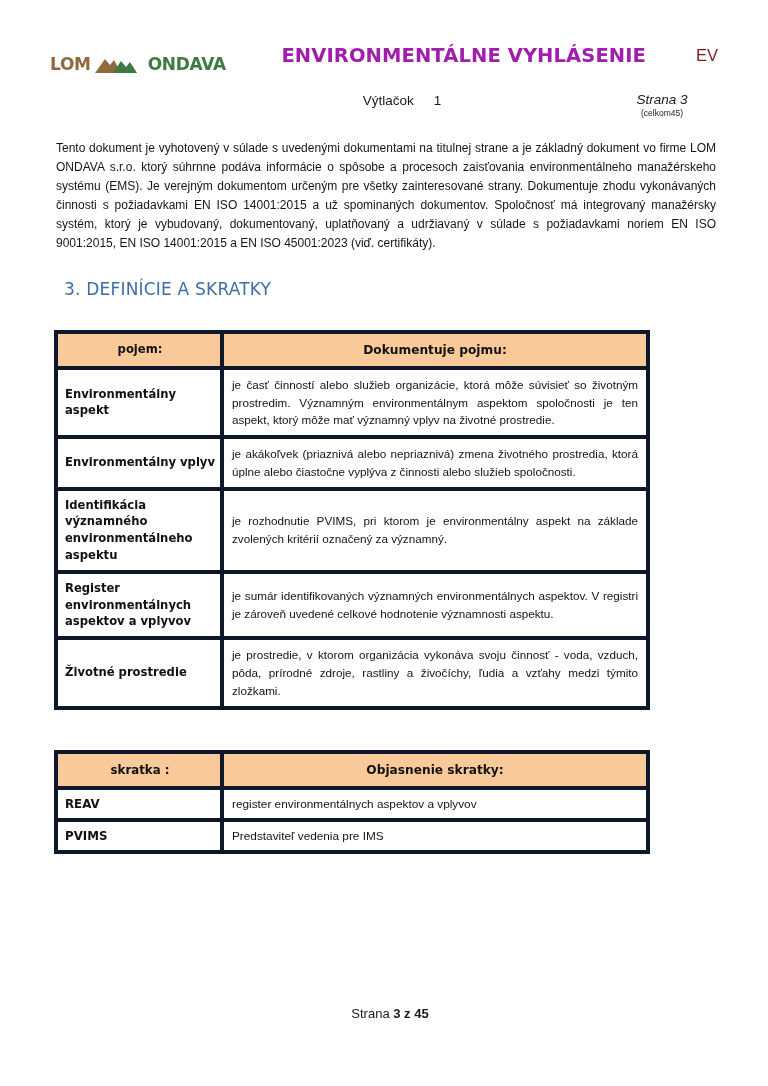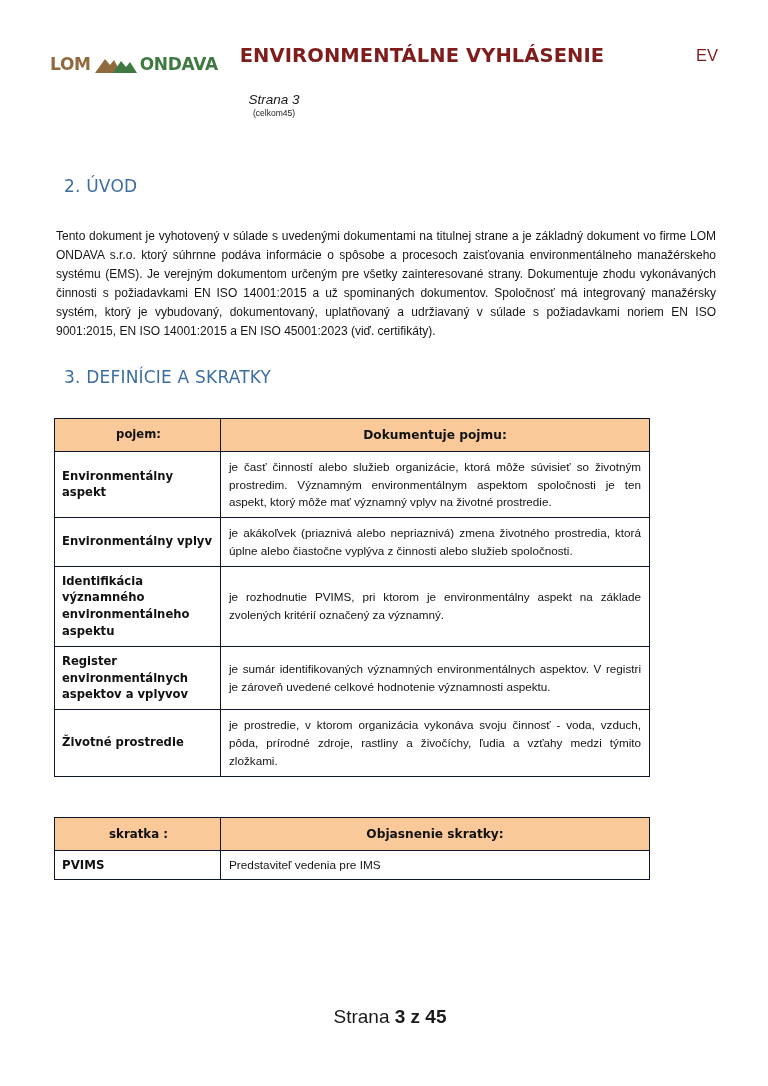--- a/index.html
+++ b/index.html
@@ -57,29 +57,30 @@
     display: inline-block;
     margin: 0 1px 0 2px;
     line-height: 0;
   }
   .logo-ondava {
     font-family: "DejaVu Sans", sans-serif;
     font-weight: bold;
     font-size: 17px;
     letter-spacing: -0.3px;
     color: #3f7a42;
+    margin-left: 8px;
   }
   .doc-title {
     flex: 1 1 auto;
-    text-align: center;
+    text-align: right;
     font-family: "DejaVu Sans", sans-serif;
     font-weight: bold;
     font-size: 19.5px;
     letter-spacing: 0.1px;
-    color: #7f1d1d;
+    color: #a21caf;
     margin-left: -20px;
     white-space: nowrap;
   }
   .doc-code {
     flex: 0 0 72px;
     text-align: right;
     font-size: 16.5px;
     color: #7f1d1d;
     padding-top: 2px;
   }
@@ -149,21 +150,21 @@
 
   
   table.doc-table {
     border-collapse: collapse;
     width: 596px;
     margin-left: 4px;
     table-layout: fixed;
   }
   table.doc-table td,
   table.doc-table th {
-    border: 1px solid #0f172a;
+    border: 4px solid #0f172a;
     vertical-align: middle;
     box-sizing: border-box;
   }
   .t-defs { margin-top: 31px; }
   .t-abbr { margin-top: 40px; }
 
   .th-cell {
     background: #f9c999;
     text-align: center;
     font-weight: bold;
@@ -202,21 +203,21 @@
     padding: 7px 8px;
   }
 
   
   .doc-footer {
     position: absolute;
     left: 12px;
     right: 0;
     top: 1006px;
     text-align: center;
-    font-size: 19px;
+    font-size: 13px;
     color: #1a1a1a;
   }
   .doc-footer .pg { font-weight: bold; }
 </style>
 </head>
 <body>
 
 <div class="page">
 
   <div class="doc-header">
@@ -235,29 +236,31 @@
       </div>
 
       <div class="doc-title">ENVIRONMENTÁLNE VYHLÁSENIE</div>
 
       <div class="doc-code">EV</div>
     </div>
 
     <div class="header-row-2">
       <div class="hdr-spacer"></div>
 
+      <div class="vytlacok">
+        <span>Výtlačok</span><span class="num">1</span>
+      </div>
 
       <div class="strana-box">
         <div class="strana-main">Strana 3</div>
         <div class="strana-sub">(celkom45)</div>
       </div>
     </div>
   </div>
 
-  <h2 class="section-heading h-uvod">2. ÚVOD</h2>
 
   <p class="body-para p-first">Tento dokument je vyhotovený v súlade s uvedenými dokumentami na titulnej strane a je základný dokument vo firme LOM ONDAVA s.r.o.  ktorý súhrnne podáva informácie o spôsobe a procesoch zaisťovania environmentálneho manažérskeho systému (EMS). Je verejným dokumentom určeným pre všetky zainteresované strany. Dokumentuje zhodu vykonávaných činnosti s požiadavkami EN ISO 14001:2015 a už spominaných dokumentov. Spoločnosť má integrovaný manažérsky systém, ktorý je vybudovaný, dokumentovaný, uplatňovaný a udržiavaný v súlade s požiadavkami noriem EN ISO 9001:2015,  EN ISO 14001:2015 a EN ISO 45001:2023 (viď. certifikáty).</p>
 
 
   <h2 class="section-heading h-defin">3. DEFINÍCIE A SKRATKY</h2>
 
   <table class="doc-table t-defs">
     <thead>
       <tr>
         <th class="th-cell col-term">pojem:</th>
@@ -289,20 +292,24 @@
   </table>
 
   <table class="doc-table t-abbr">
     <thead>
       <tr>
         <th class="th-cell col-abbr">skratka :</th>
         <th class="th-cell">Objasnenie skratky:</th>
       </tr>
     </thead>
     <tbody>
+      <tr>
+        <td class="col-abbr">REAV</td>
+        <td class="col-abbr-desc">register environmentálnych aspektov a vplyvov</td>
+      </tr>
       <tr>
         <td class="col-abbr">PVIMS</td>
         <td class="col-abbr-desc">Predstaviteľ vedenia pre IMS</td>
       </tr>
 
     </tbody>
   </table>
 
   <div class="doc-footer">
     <span>Strana</span>

